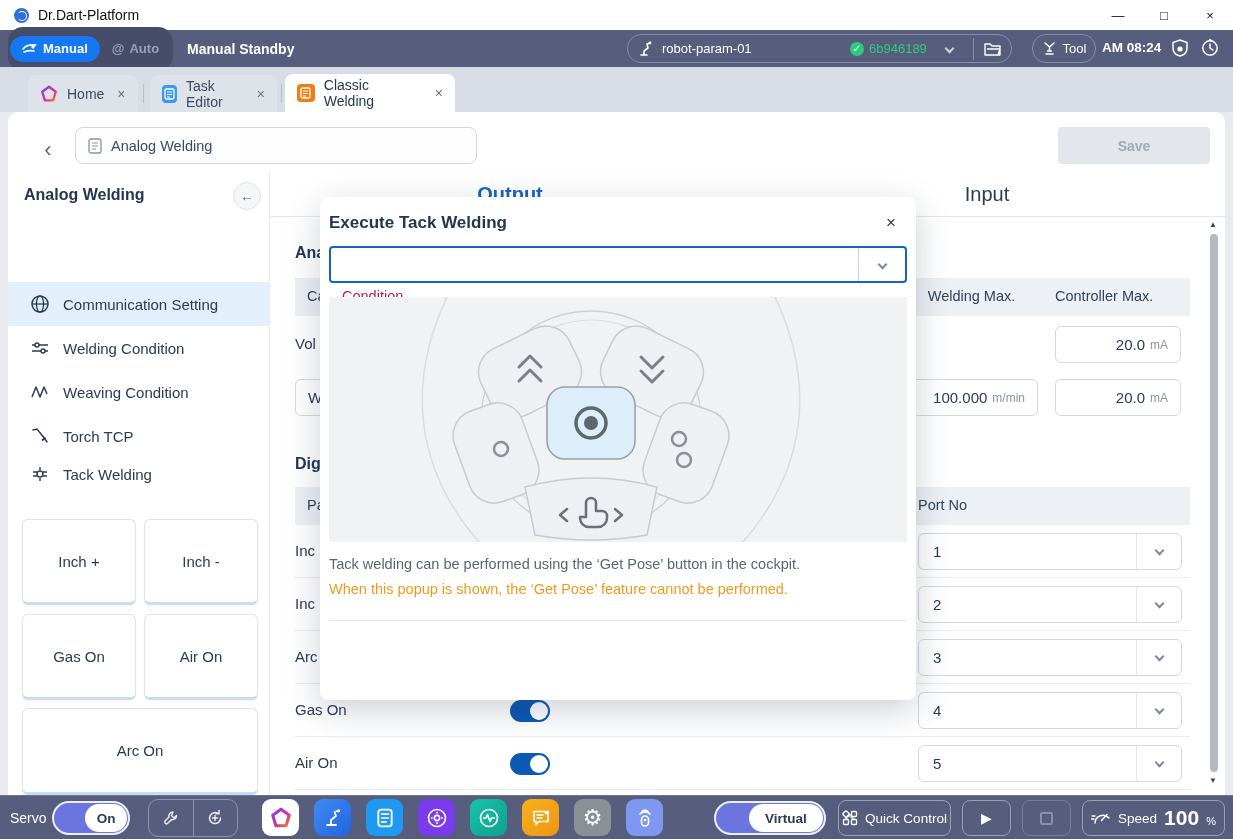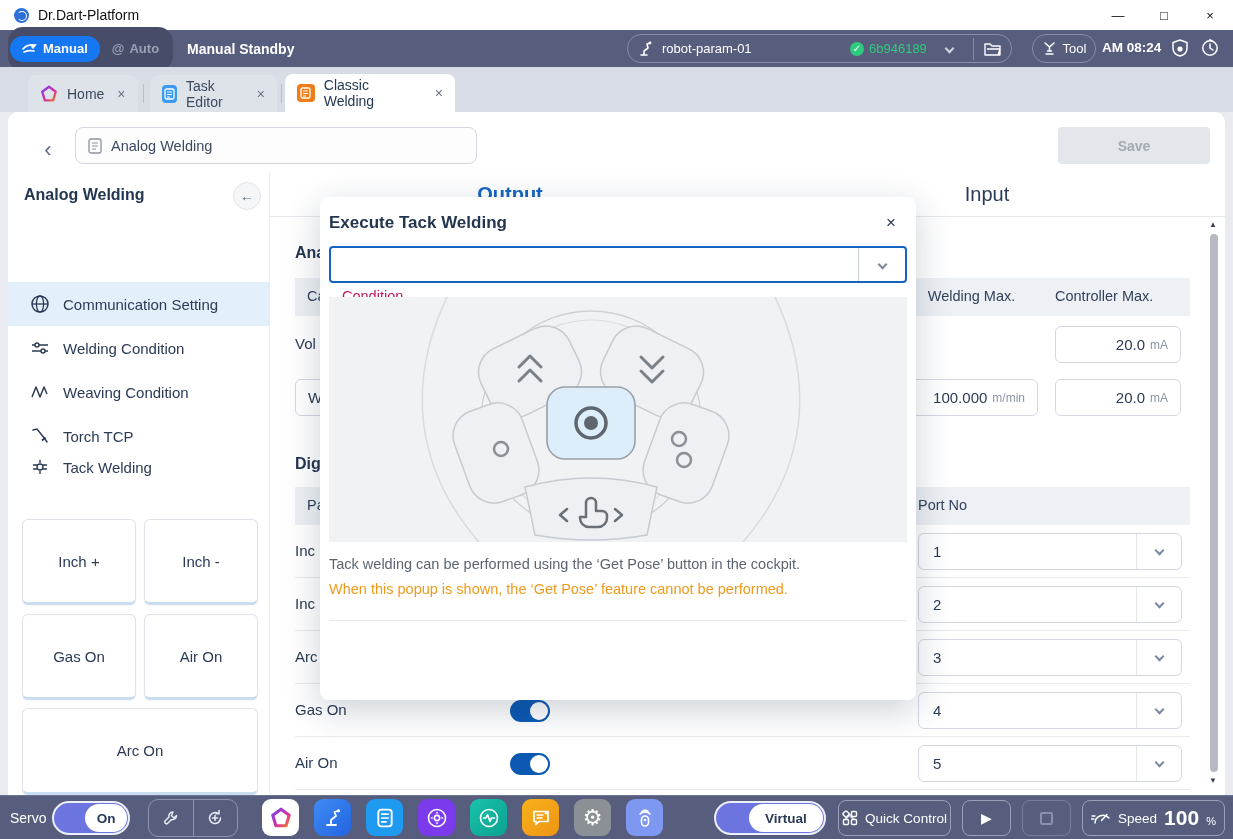--- a/index.html
+++ b/index.html
@@ -264,21 +264,21 @@
           </svg>
         <span>Weaving Condition</span>
       </div>
       <div class="sb-item" style="top:242px">
         <svg width="20" height="20" viewBox="0 0 20 20">
             <path d="M3 4 L7 3 L15 13 M15 13 l2 3" stroke="#2b3a55" stroke-width="1.5" fill="none" stroke-linecap="round"></path>
             <path d="M12 14.5 l3.5 -3" stroke="#2b3a55" stroke-width="1.8"></path>
           </svg>
         <span>Torch TCP</span>
       </div>
-      <div class="sb-item" style="top:273px">
+      <div class="sb-item" style="top:280px">
         <svg width="20" height="20" viewBox="0 0 20 20">
             <circle cx="10" cy="10" r="3" fill="none" stroke="#2b3a55" stroke-width="1.4"></circle>
             <path d="M10 3 v3 M10 14 v3 M3 8 h4 M13 8 h4 M3 12 h4 M13 12 h4" stroke="#2b3a55" stroke-width="1.4"></path>
           </svg>
         <span>Tack Welding</span>
       </div>
 
       <div class="sb-btn" style="left:14px; top:347px; width:114px; height:86px">Inch +</div>
       <div class="sb-btn" style="left:136px; top:347px; width:114px; height:86px">Inch -</div>
       <div class="sb-btn" style="left:14px; top:442px; width:114px; height:86px">Gas On</div>

